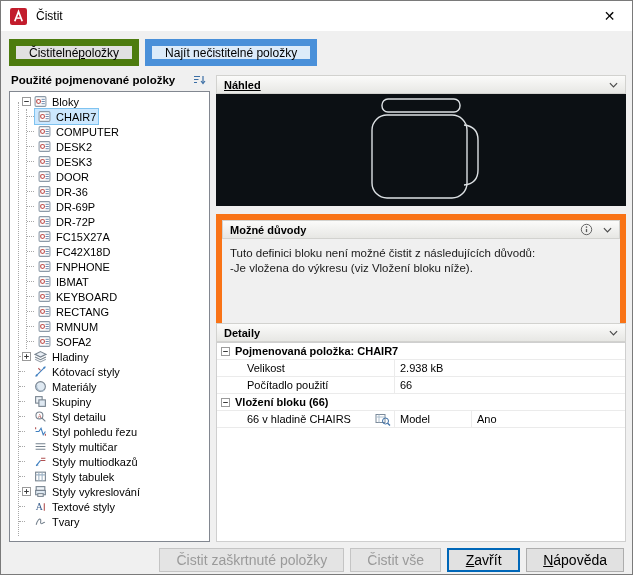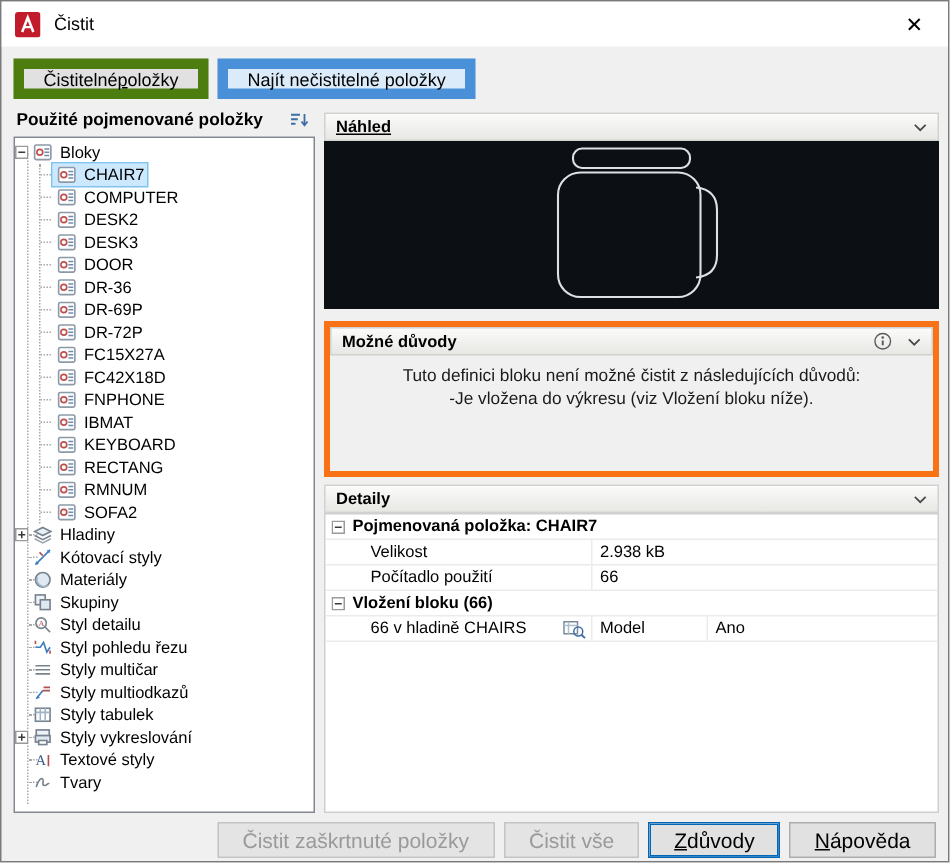--- a/index.html
+++ b/index.html
@@ -26,42 +26,42 @@
   .tab-btn.active { background: #dcebf9; border-color: #4a90d9; }
   .mnemonic { text-decoration: underline; }
   
   .left-header { position: absolute; top: 70px; left: 10px; width: 197px; height: 17px; display: flex; align-items: center; }
   .lh-title { font-weight: bold; font-size: 11.5px; }
   .sort-btn { margin-left: auto; width: 18px; height: 16px; border: none; background: transparent; padding: 0; display: flex; align-items: center; justify-content: center; }
   .sort-btn svg { width: 15px; height: 14px; display: block; }
   .tree { position: absolute; top: 90px; left: 8px; width: 201px; height: 451px; background: #fff; border: 1px solid #828790; overflow: hidden; font-size: 11px; padding-top: 2px; }
   .root-guide { position: absolute; left: 8px; top: 10px; width: 1px; height: 434px; border-left: 1px dotted #a8a8a8; z-index: 0; }
   .tree-row { height: 15px; display: flex; align-items: center; position: relative; white-space: nowrap; }
-  .tree-row.root, .tree-cats .tree-row { padding-left: 0; }
+  .tree-row.root, .tree-cats .tree-row { padding-left: 12px; }
   .expander { width: 9px; height: 9px; flex: 0 0 9px; background: #fff; position: relative; z-index: 2; }
   .expander svg { width: 9px; height: 9px; display: block; }
   .expander-spacer { width: 9px; flex: 0 0 9px; }
   .ticon { width: 13px; height: 13px; flex: 0 0 13px; margin-left: 3px; }
   .ticon svg { width: 13px; height: 13px; display: block; }
   .tlabel { margin-left: 3px; padding: 0 2px; }
   .row-content { display: flex; align-items: center; height: 15px; position: relative; z-index: 1; }
   .selected .row-content { background: #cce8ff; outline: 1px solid #7fc3f0; }
   .tree-children { margin-left: 16px; border-left: 1px dotted #a8a8a8; }
   .tree-children .tree-row { padding-left: 8px; }
   .tree-children .tree-row::before { content: ""; position: absolute; left: 0; top: 7px; width: 7px; border-top: 1px dotted #a8a8a8; }
   .tree-cats .tree-row::before { content: ""; position: absolute; left: 9px; top: 7px; width: 6px; border-top: 1px dotted #a8a8a8; }
   
   .sec-header { height: 19px; background: linear-gradient(#fbfbfa, #e7e7e4); border: 1px solid #d2d2cf; display: flex; align-items: center; padding: 0 7px; font-weight: bold; font-size: 11px; }
   .preview-header { position: absolute; top: 74px; left: 215px; width: 410px; text-decoration: underline; }
   .chev { margin-left: auto; display: flex; align-items: center; }
   .chev svg { width: 9px; height: 6px; display: block; }
   .preview { position: absolute; top: 93px; left: 215px; width: 410px; height: 112px; background: #0c1014; }
   .preview svg { display: block; }
   
-  .reasons-box { position: absolute; top: 213px; left: 215px; width: 410px; height: 104px; border: 4px solid #f97316; background: #f0f0f0; text-align: center; }
+  .reasons-box { position: absolute; top: 213px; left: 215px; width: 410px; height: 128px; border: 6px solid #f97316; background: #f0f0f0; }
   .reasons-box .sec-header { width: 100%; }
   .hicons { margin-left: auto; display: flex; align-items: center; gap: 10px; }
   .hicons .info svg { width: 13px; height: 13px; display: block; }
   .reasons-body { padding: 7px 8px; font-size: 11.5px; line-height: 15px; color: #1a1a1a; }
   
   .details-header { position: absolute; top: 322px; left: 215px; width: 410px; }
   .details { position: absolute; top: 341px; left: 215px; width: 410px; height: 200px; background: #fff; border: 1px solid #cfcfcf; overflow: hidden; }
   .drow { display: flex; align-items: center; height: 17px; border-bottom: 1px solid #ebebeb; font-size: 11px; }
   .drow.group { font-weight: bold; padding-left: 4px; gap: 5px; }
   .drow .c1 { width: 178px; height: 100%; display: flex; align-items: center; padding-left: 30px; border-right: 1px solid #ebebeb; }
@@ -588,21 +588,21 @@
       <span class="c3">Ano</span>
     </div>
   </div>
 
   <div class="footer">
     <button class="btn disabled">Čistit zaškrtnuté položky</button>
     <button class="btn disabled">Čistit vše</button>
     <button class="btn default">
         <span></span>
         <span class="mnemonic">Z</span>
-        <span>důvody</span>
+        <span>avřít</span>
       </button>
     <button class="btn">
         <span></span>
         <span class="mnemonic">N</span>
         <span>ápověda</span>
       </button>
   </div>
 
 </div>
 

